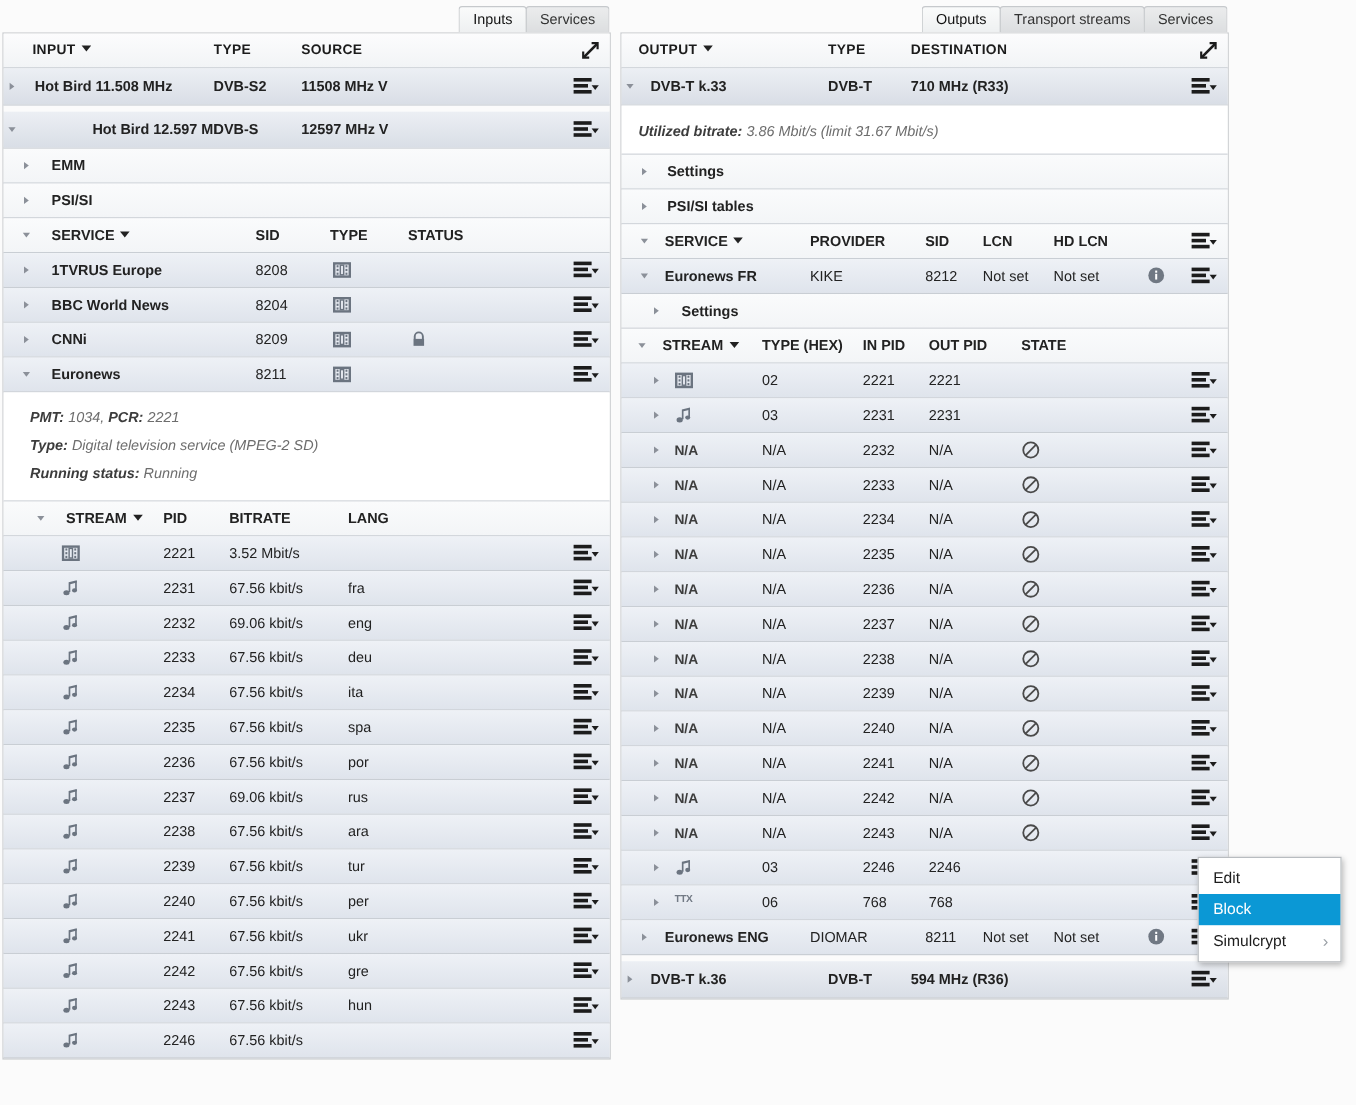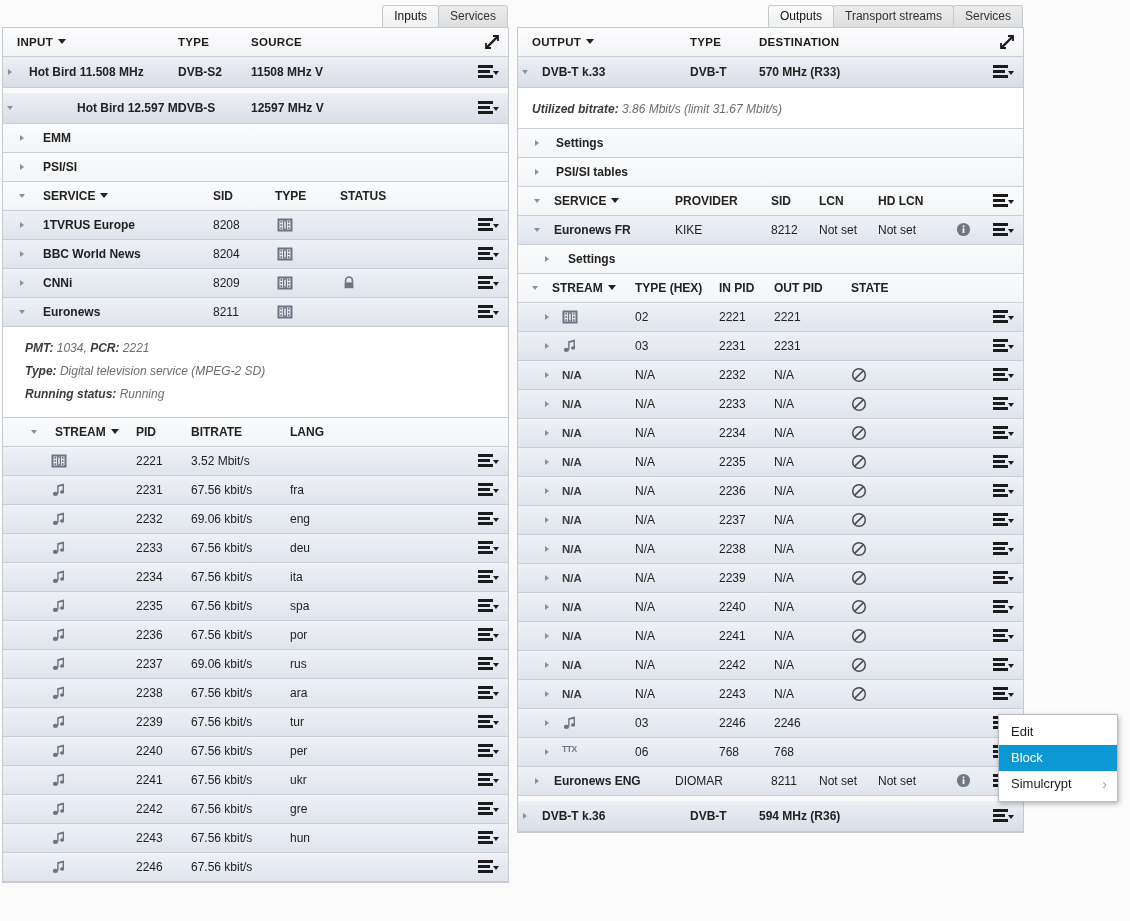--- a/index.html
+++ b/index.html
@@ -195,21 +195,21 @@
 
   <div class="panel panel-left">
 
     <div class="tabbar">
       <div class="tab active">Inputs</div>
       <div class="tab">Services</div>
     </div>
 
     <div class="listbox" id="left-list">
         <div class="row head">
-          <span class="cell " style="position:absolute;left:14px;width:160px;">INPUT<span class="sortcar"></span></span>
+          <span class="cell " style="position:absolute;left:24px;width:160px;">INPUT<span class="sortcar"></span></span>
           <span class="cell " style="position:absolute;left:175px;width:70px;">TYPE</span>
           <span class="cell " style="position:absolute;left:248px;width:130px;">SOURCE</span>
           <span class="expicon"><svg width="16" height="16" viewBox="0 0 16 16">
               <path d="M9 2 H14 V7" fill="none" stroke="#1c1c1c" stroke-width="1.8"></path>
               <path d="M13.6 2.6 L2.6 13.6" stroke="#1c1c1c" stroke-width="2.2"></path>
               <path d="M7 14 H2 V9" fill="none" stroke="#1c1c1c" stroke-width="1.8"></path>
             </svg></span>
         </div>
         <div class="row top">
           <span class="caret">
@@ -662,21 +662,21 @@
               <path d="M13.6 2.6 L2.6 13.6" stroke="#1c1c1c" stroke-width="2.2"></path>
               <path d="M7 14 H2 V9" fill="none" stroke="#1c1c1c" stroke-width="1.8"></path>
             </svg></span>
         </div>
         <div class="row top">
           <span class="caret open">
             <i></i>
           </span>
           <span class="cell bold" style="position:absolute;left:24px;width:150px;">DVB-T k.33</span>
           <span class="cell " style="position:absolute;left:172px;width:70px;">DVB-T</span>
-          <span class="cell " style="position:absolute;left:241px;width:160px;">570 MHz (R33)</span>
+          <span class="cell " style="position:absolute;left:241px;width:160px;">710 MHz (R33)</span>
           <span class="hmenu">
             <b></b>
             <b></b>
             <b></b>
             <s></s>
           </span>
         </div>
         <div class="row detail" style="height:41px;padding-top:12px;">
           <div class="det"><b>Utilized bitrate:</b> 3.86 Mbit/s (limit 31.67 Mbit/s)</div>
         </div>

